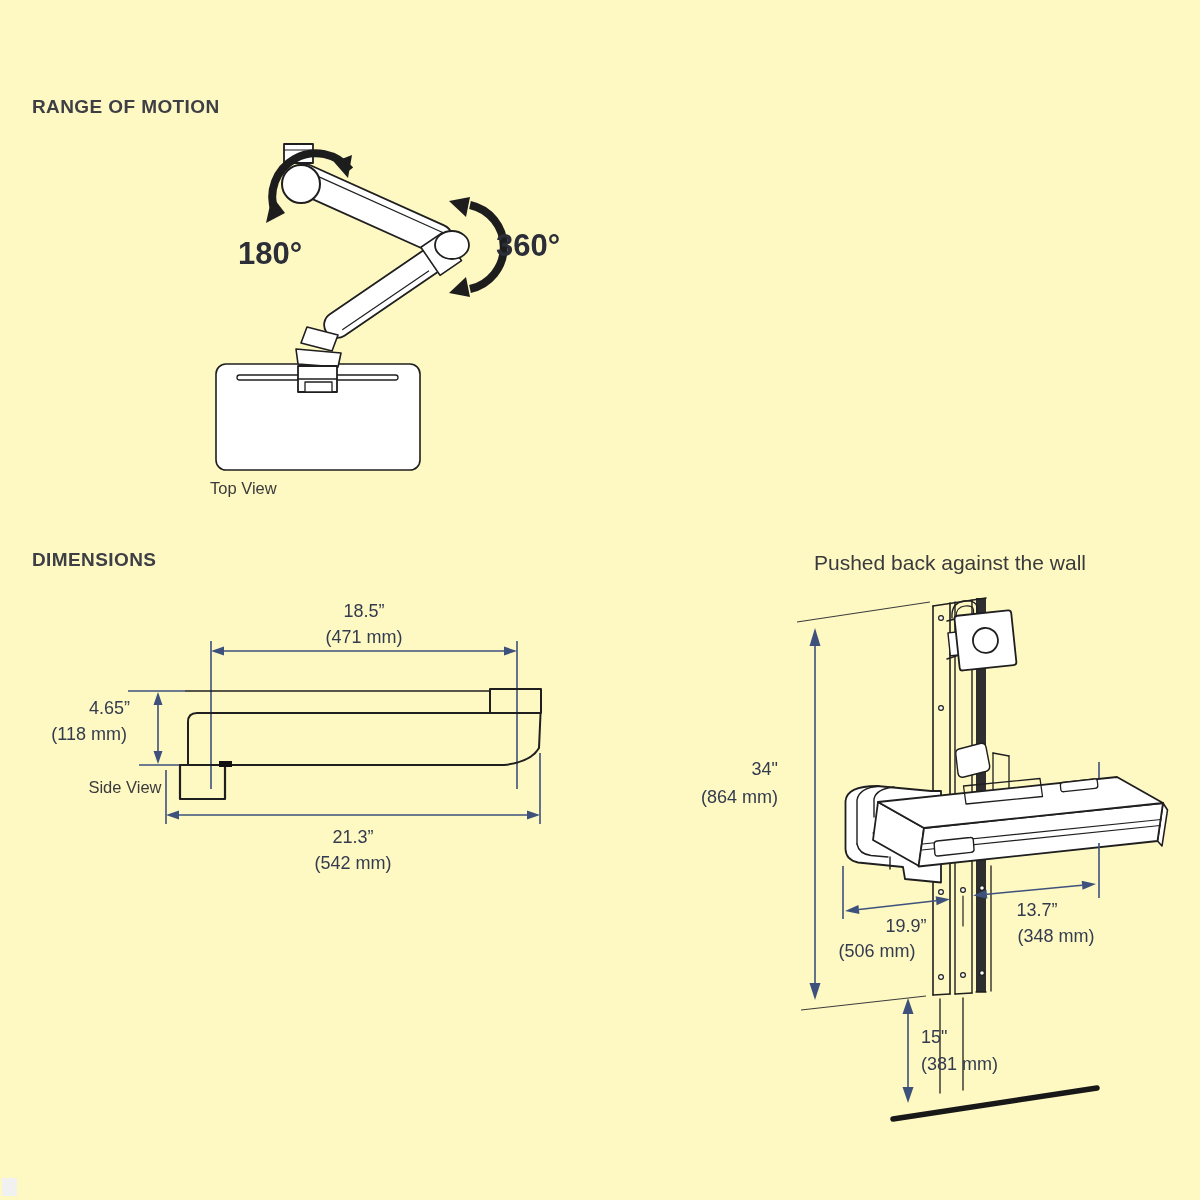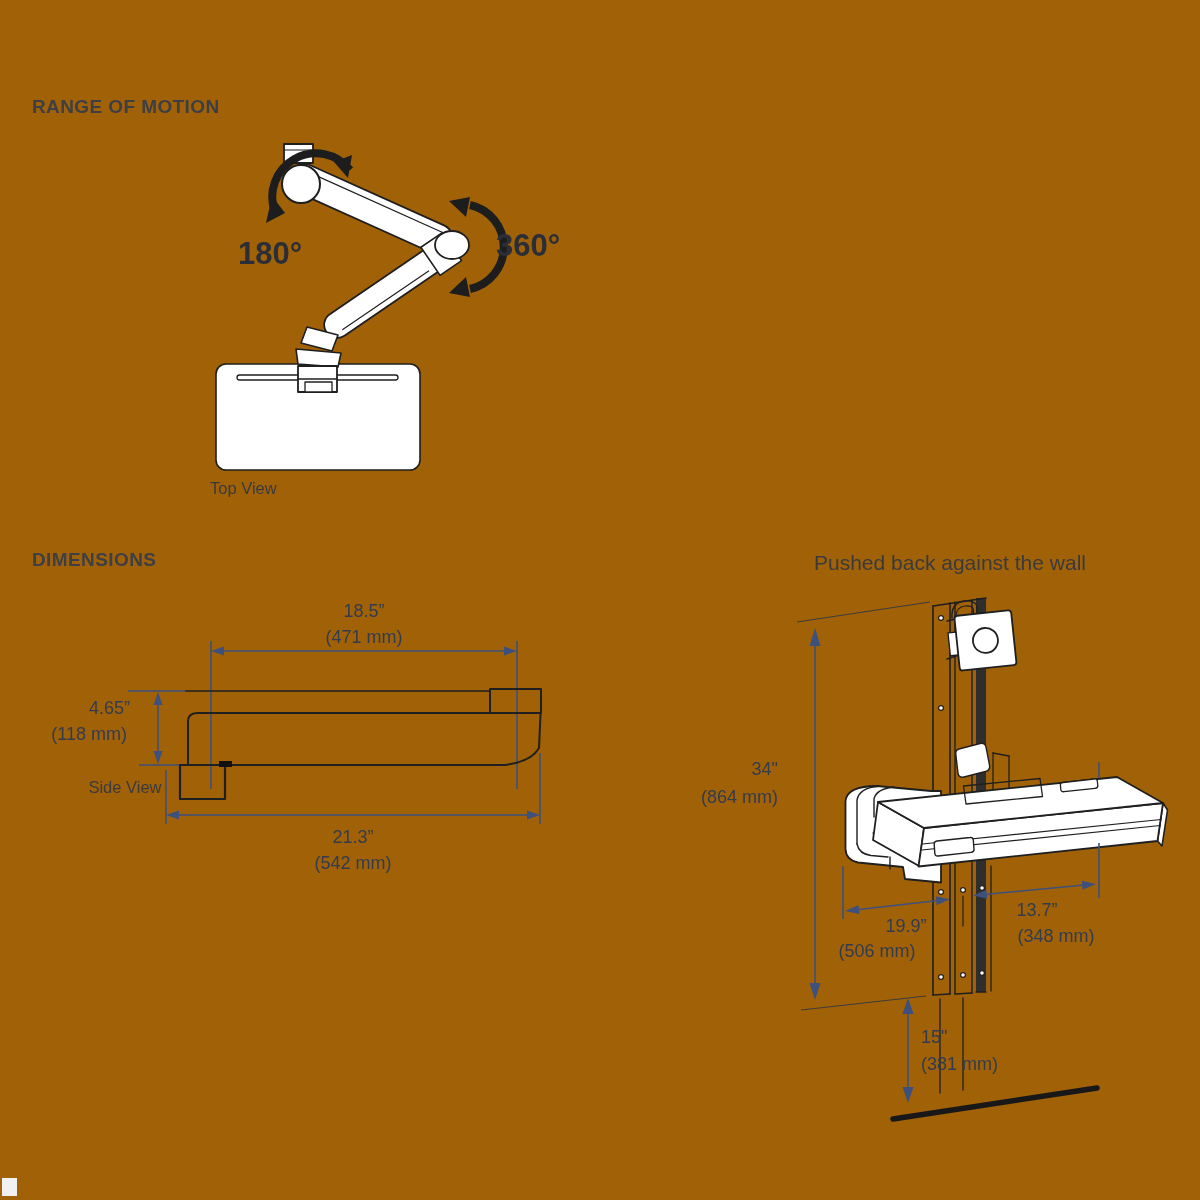--- a/index.html
+++ b/index.html
@@ -1,16 +1,16 @@
 <!DOCTYPE html>
 <html><head>
 <meta charset="utf-8">
 <style>
   html,body{margin:0;padding:0;background:#ffffff;}
-  .page{position:relative;width:1200px;height:1200px;background:#a16207;overflow:hidden;
+  .page{position:relative;width:1200px;height:1200px;background:#fef9c3;overflow:hidden;
         font-family:"Liberation Sans",sans-serif;}
   svg{position:absolute;left:0;top:0;}
   
   .h-title{font-family:"Liberation Sans",sans-serif;font-size:19px;font-weight:bold;
            fill:#3e3e45;letter-spacing:.4px;}
   .caption{font-family:"Liberation Sans",sans-serif;font-size:16.5px;fill:#3a3a3c;}
   .dim-t{font-family:"Liberation Sans",sans-serif;font-size:18px;fill:#333b4e;}
   .angle{font-family:"Liberation Sans",sans-serif;font-size:31px;font-weight:bold;fill:#2b2e37;}
   .wall-title{font-family:"Liberation Sans",sans-serif;font-size:21px;fill:#3a3a3c;}
   

